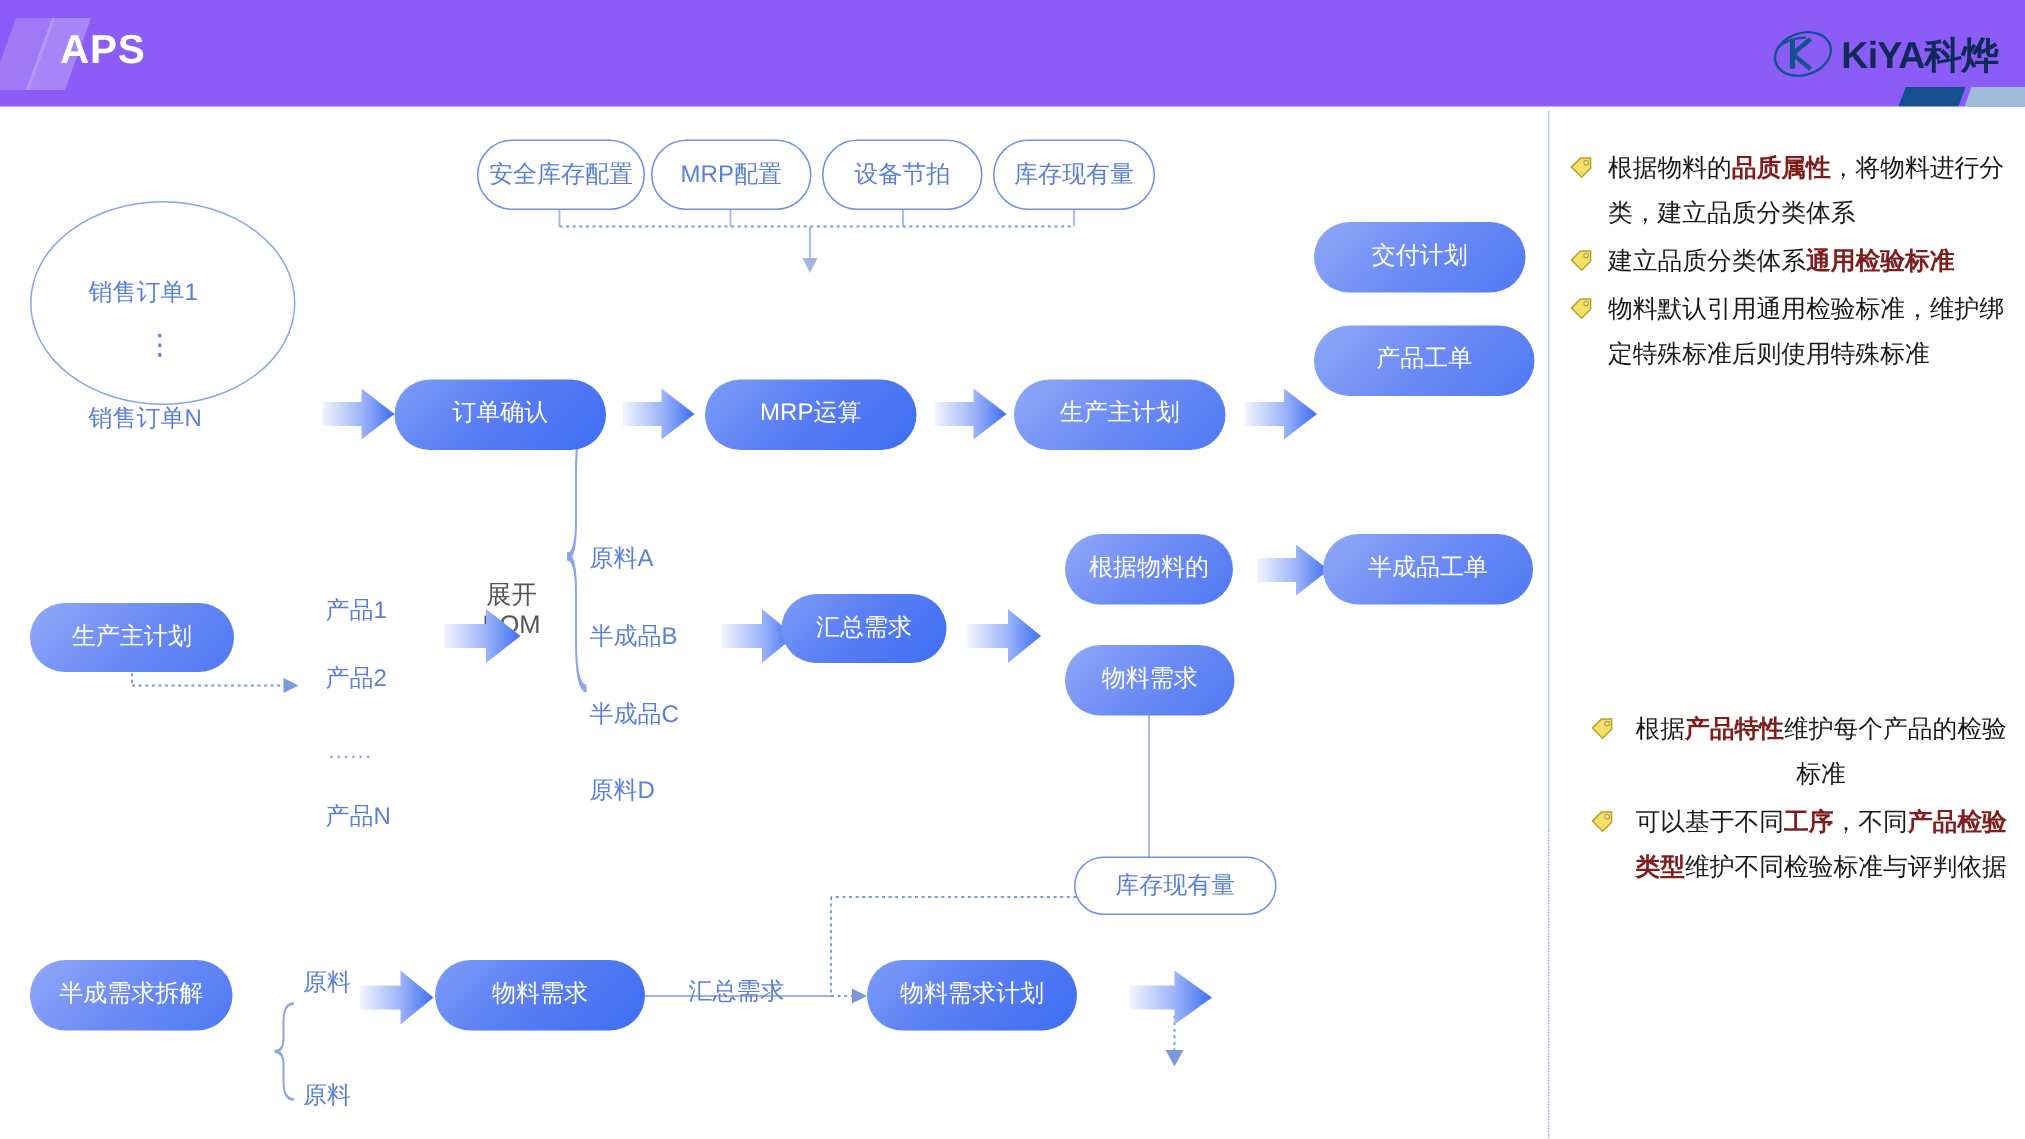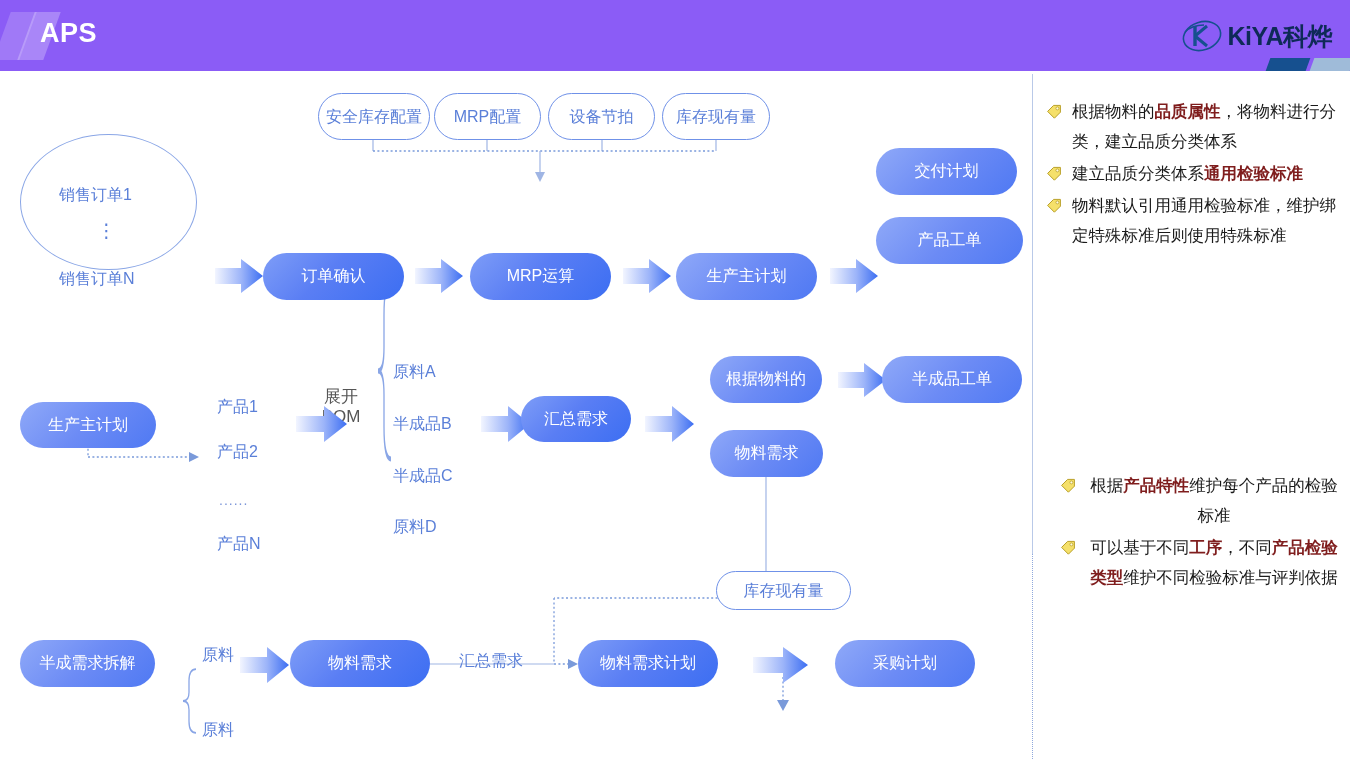--- a/index.html
+++ b/index.html
@@ -281,21 +281,20 @@
     <div class="lbl" style="left:459px;top:554px;">汇总需求</div>
 
     <div class="node" style="left:578px;top:569px;width:140px;height:47px;">物料需求计划</div>
 
     <div class="pill" style="left:716px;top:500px;width:135px;height:39px;font-size:16px;">库存现有量</div>
 
     <svg class="arrow" style="left:753px;top:574px;width:58px;height:40px">
       <path d="M0 12 L30 12 L30 2 L55 20 L30 38 L30 28 L0 28 Z" fill="url(#ag)"></path>
     </svg>
 
-    <div class="node lite" style="left:835px;top:569px;width:140px;height:47px;">采购计划</div>
   </div>
 
   <div class="panel">
     <div class="bullets" id="group1" style="left:14px;top:26px;width:292px;">
         <div class="bullet">
           <svg class="tag-icon" viewBox="0 0 16 16">
             <path d="M1.6 8.4 L7.6 2.4 L14.4 2.4 L14.4 9.2 L8.4 15.2 Z" fill="#f5e06a" stroke="#b9a02a" stroke-width="1"></path>
             <circle cx="11.4" cy="5.4" r="1.5" fill="#fffbe0" stroke="#b9a02a" stroke-width="0.8"></circle>
           </svg>
           <div class="btext"><span>根据物料的</span><span class="hl">品质属性</span><span>，将物料进行分类，建立品质分类体系</span></div>

